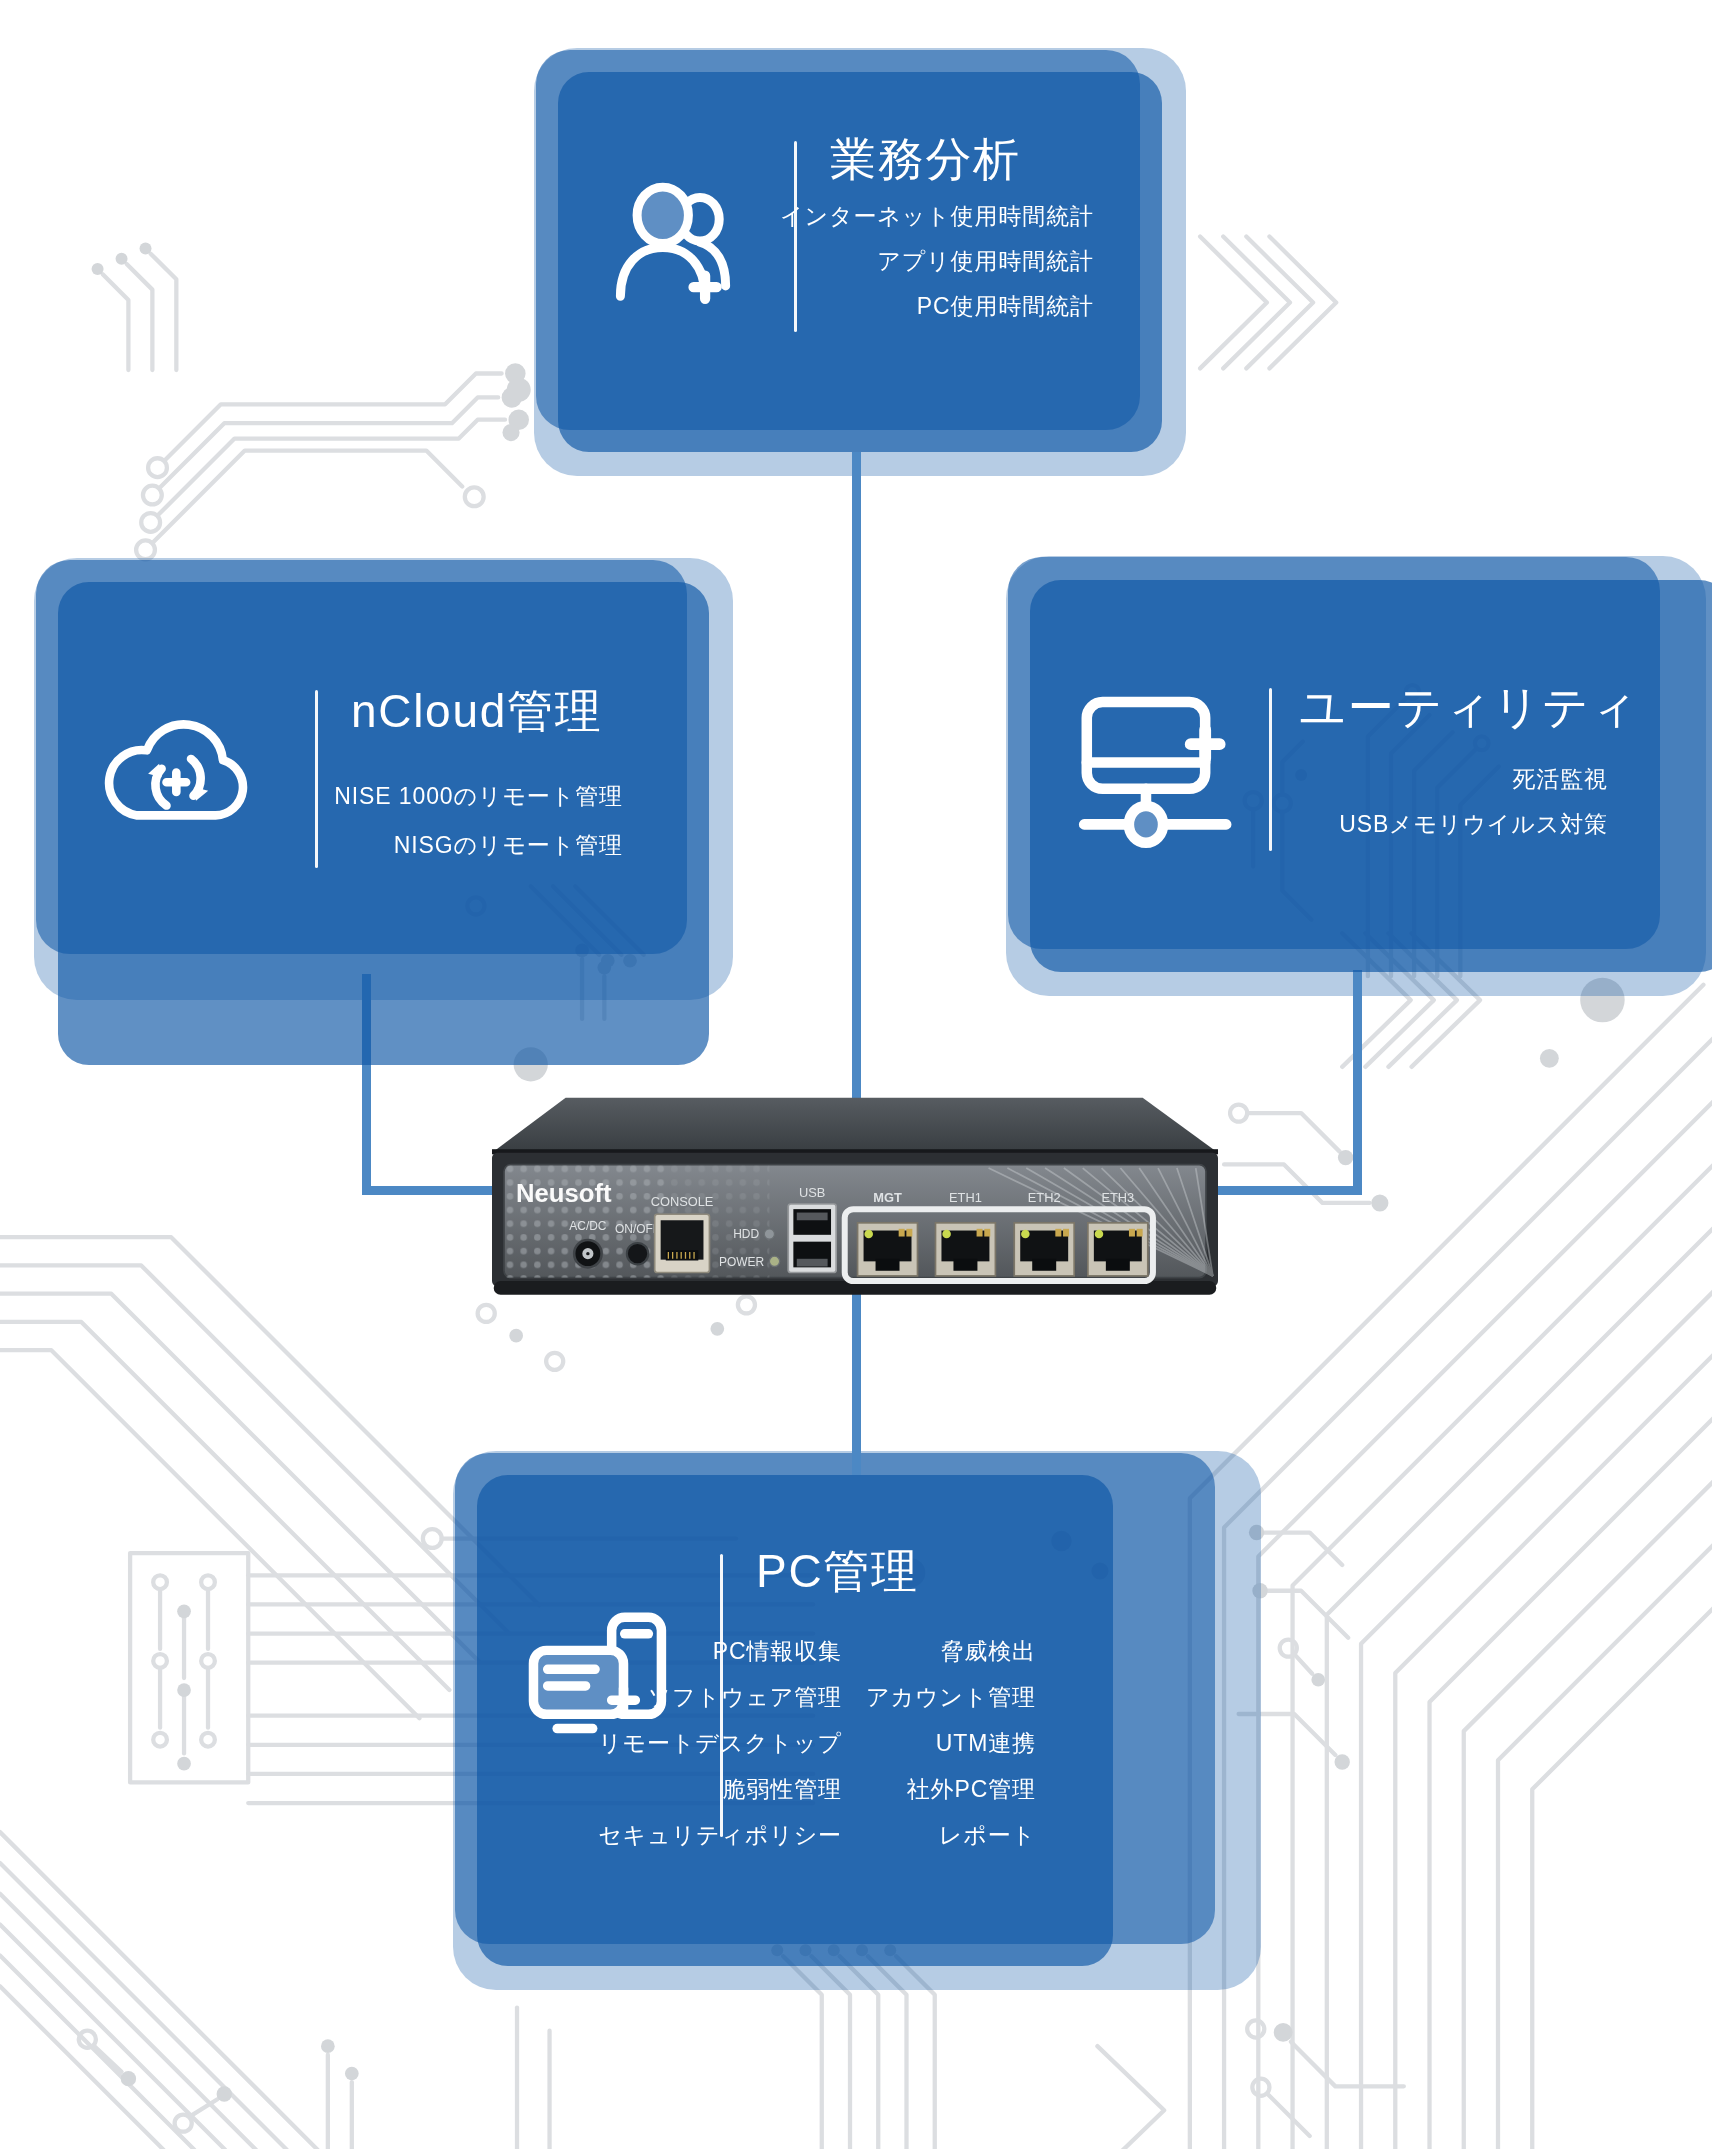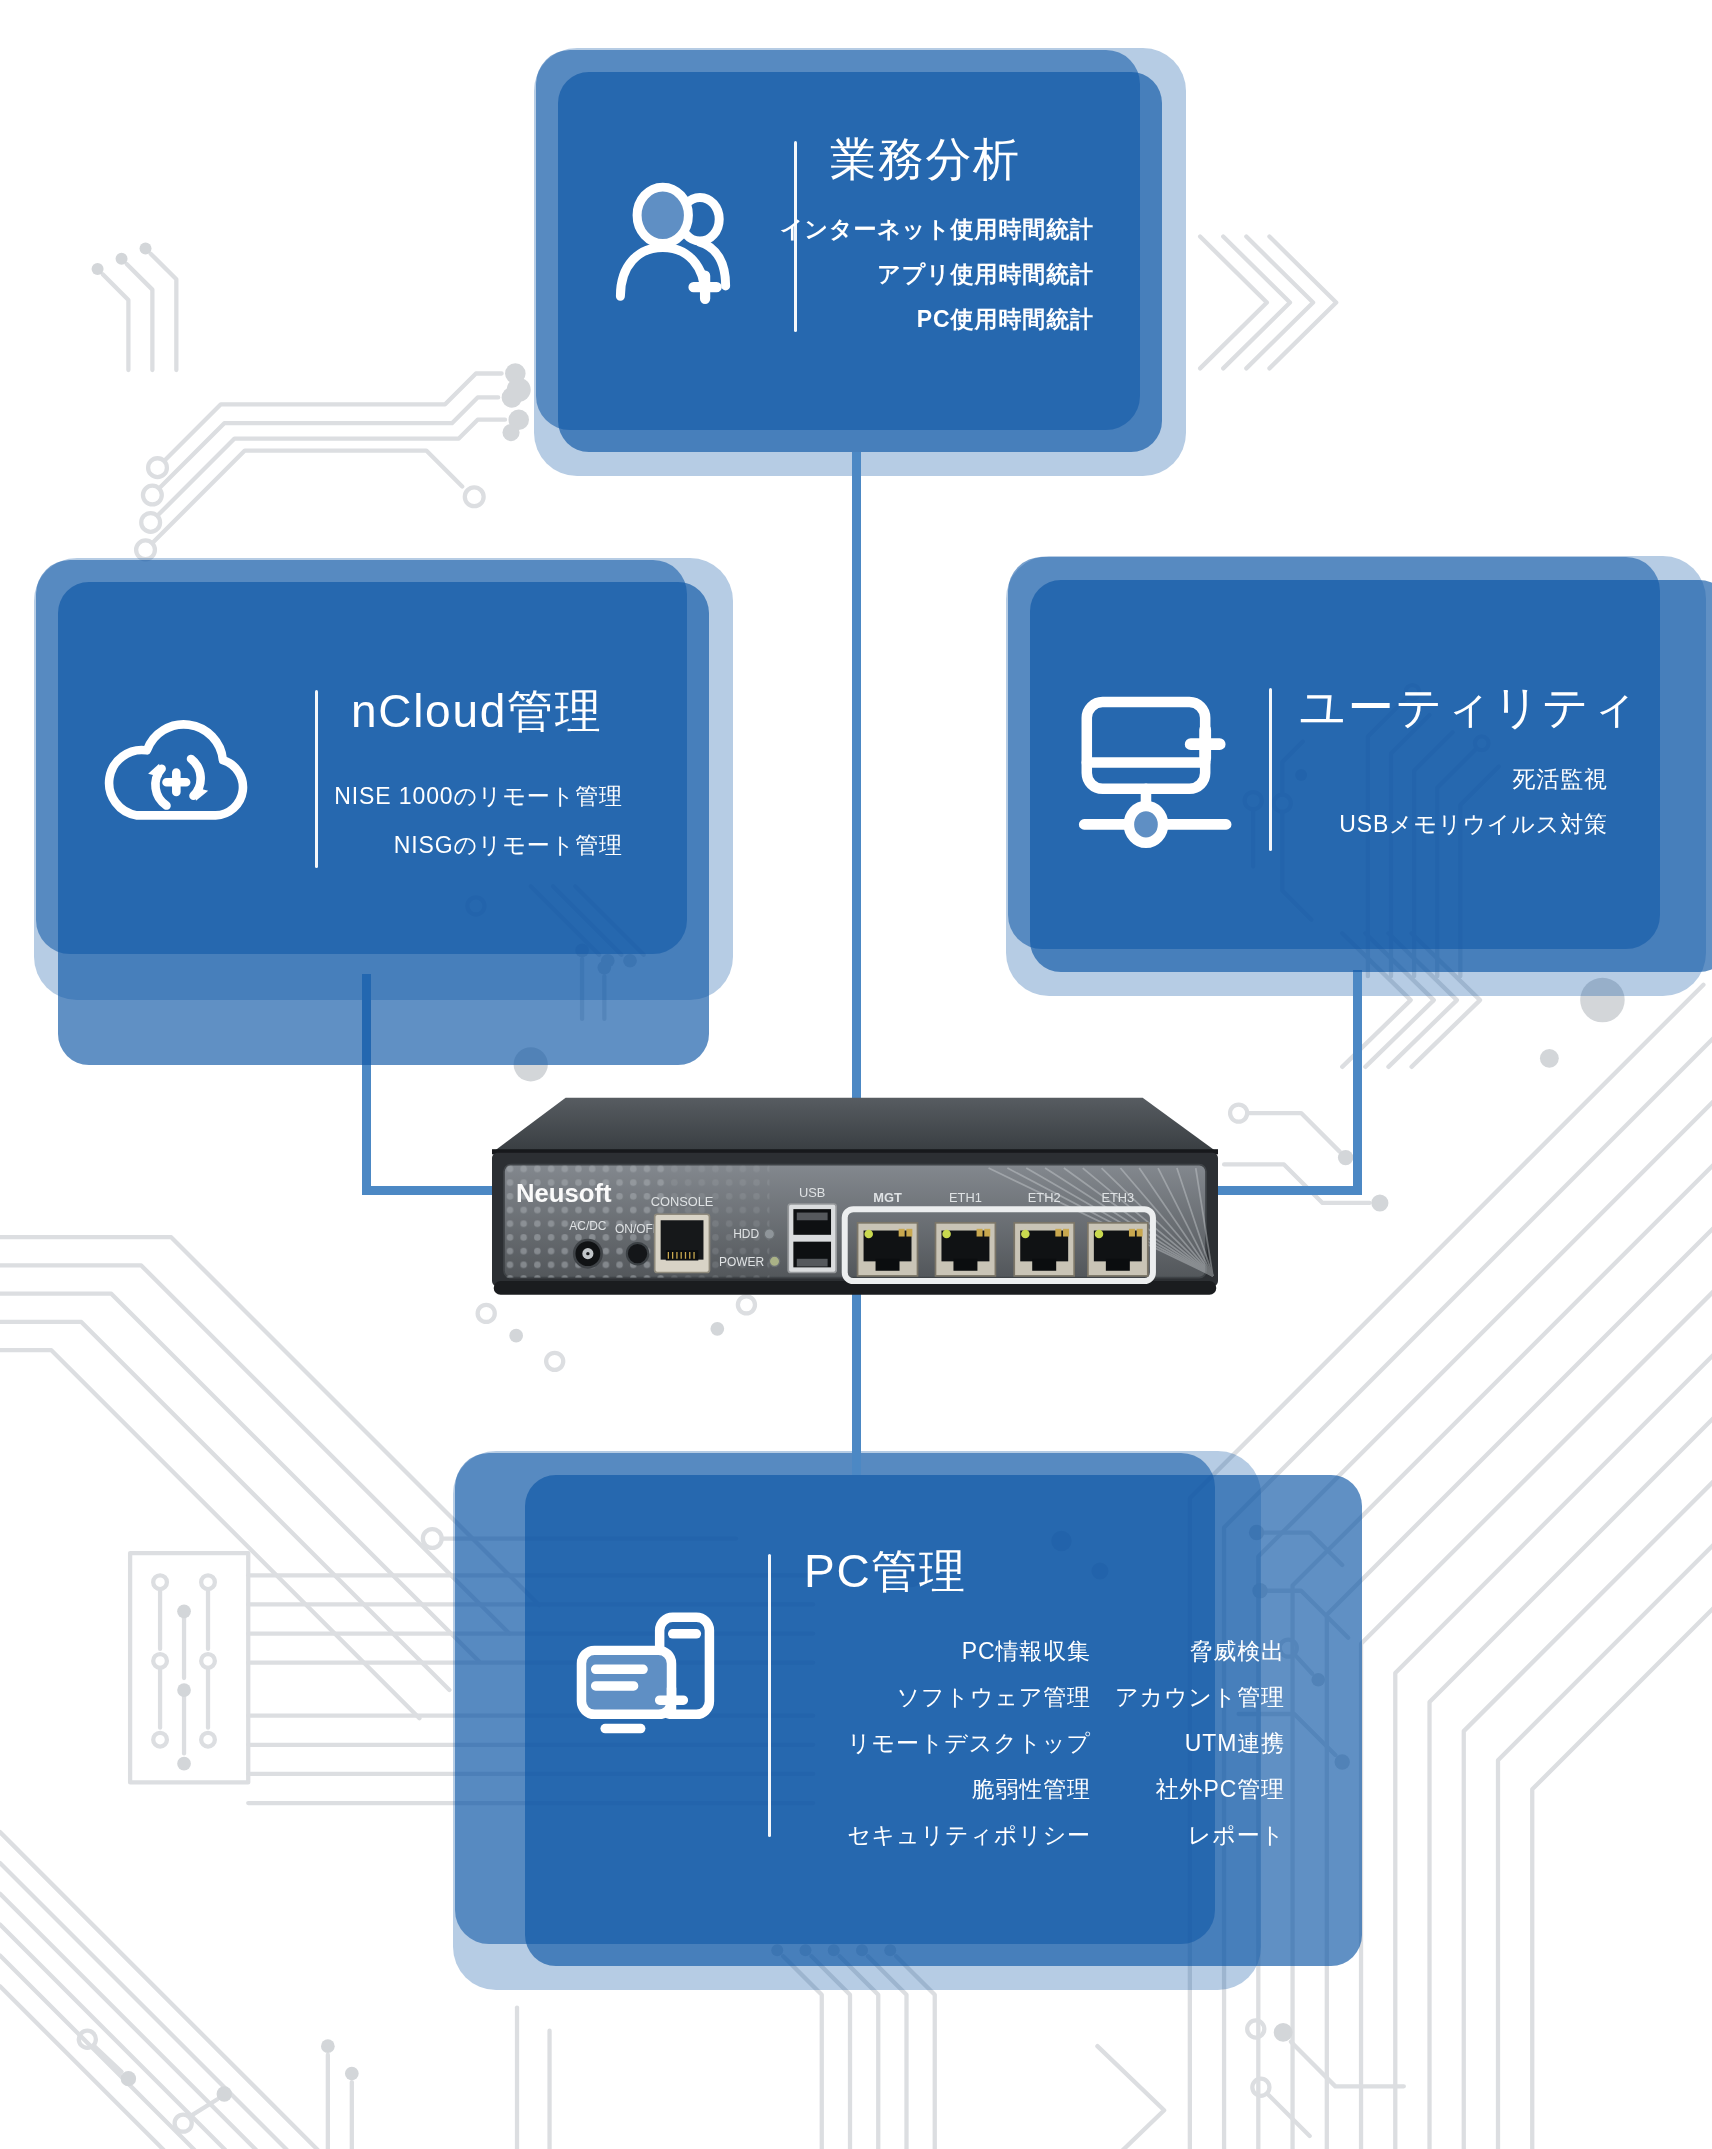--- a/index.html
+++ b/index.html
@@ -229,21 +229,21 @@
         <svg viewBox="0 0 120 120" fill="none" stroke="#ffffff" stroke-width="7" stroke-linecap="round" stroke-linejoin="round">
           <ellipse cx="74" cy="36" rx="15" ry="17"></ellipse>
           <path d="M94 88 c0 -18 -7 -30 -20 -34"></path>
           <ellipse cx="45" cy="33" rx="20" ry="22" fill="#5f8fc4"></ellipse>
           <path d="M12 96 c0 -24 14 -38 33 -38 c19 0 33 14 33 38"></path>
           <path d="M78 80 v18 M69 89 h18" stroke-width="8"></path>
         </svg>
       </span>
       <div class="divider" style="left:236px;top:69px;height:191px;"></div>
       <div class="title" style="left:272px;top:68px;">業務分析</div>
-      <div class="items" style="right:68px;top:135px;line-height:45px;font-weight:bold;">
+      <div class="items" style="right:68px;top:122px;line-height:45px;">
         <div>インターネット使用時間統計</div>
         <div>アプリ使用時間統計</div>
         <div>PC使用時間統計</div>
       </div>
     </div>
 
     <div class="card" style="left:58px;top:582px;width:651px;height:483px;">
       <span class="icon" style="left:30px;top:98px;width:184px;height:180px;">
         <svg viewBox="0 0 150 130" fill="none" stroke="#ffffff" stroke-width="7" stroke-linecap="round" stroke-linejoin="round">
           <path d="M40 102 h64 a23 23 0 0 0 6 -45 a32 32 0 0 0 -62 -8 a22 22 0 0 0 -8 53 z"></path>
@@ -274,21 +274,21 @@
         </svg>
       </span>
       <div class="divider" style="left:239px;top:108px;height:163px;"></div>
       <div class="title" style="left:269px;top:108px;">ユーティリティ</div>
       <div class="items" style="right:122px;top:177px;line-height:45px;">
         <div>死活監視</div>
         <div>USBメモリウイルス対策</div>
       </div>
     </div>
 
-    <div class="card" style="left:477px;top:1475px;width:837px;height:491px;margin-left:48px;">
+    <div class="card" style="left:477px;top:1475px;width:636px;height:491px;">
       <span class="icon" style="left:47px;top:128px;width:154px;height:154px;">
         <svg viewBox="0 0 130 130" fill="none" stroke="#ffffff" stroke-width="8" stroke-linecap="round" stroke-linejoin="round">
           <rect x="74" y="12" width="42" height="82" rx="11"></rect>
           <path d="M85 26 h20"></path>
           <rect x="8" y="40" width="76" height="54" rx="11" fill="#5f8fc4"></rect>
           <path d="M20 56 h40 M20 70 h32"></path>
           <path d="M84 72 v20 M74 82 h20"></path>
           <path d="M28 106 h30"></path>
         </svg>
       </span>

